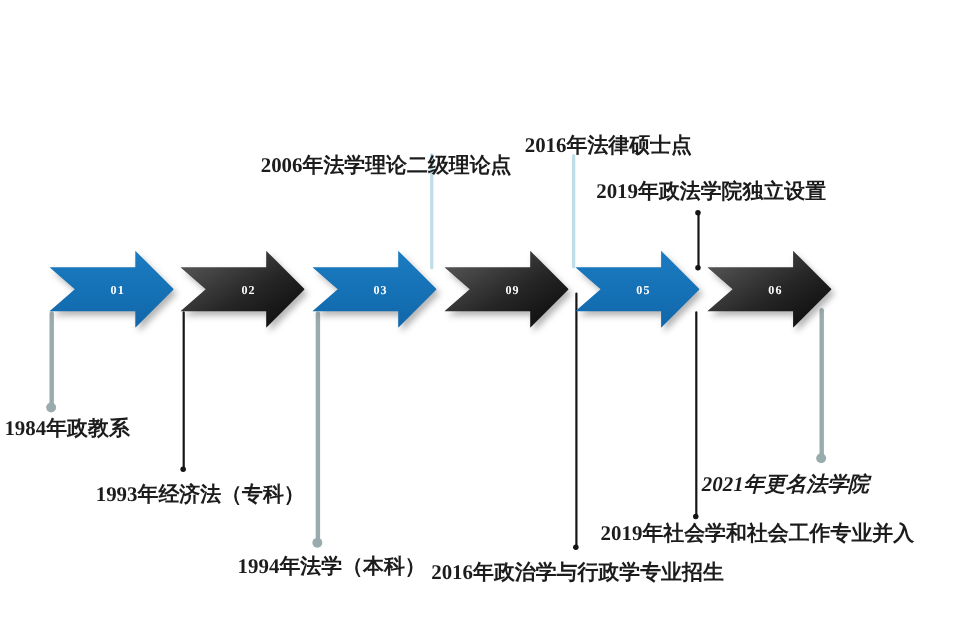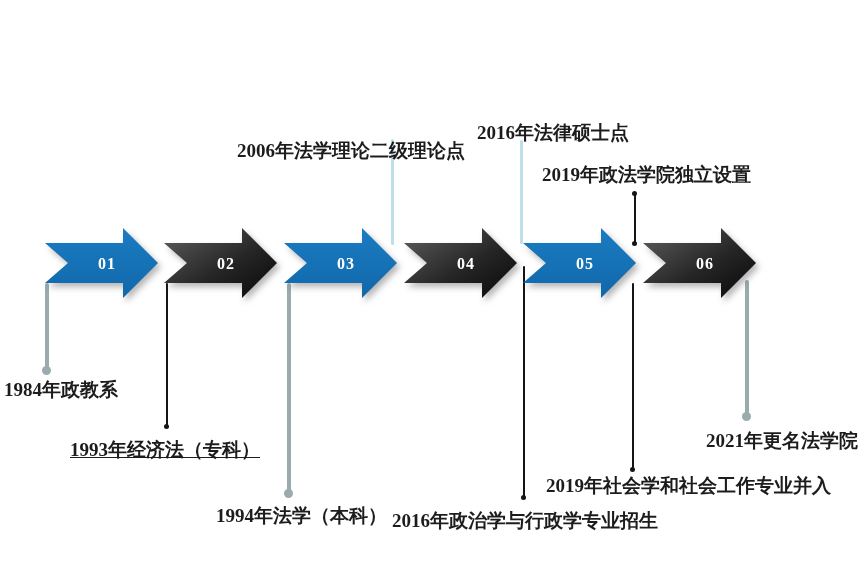--- a/index.html
+++ b/index.html
@@ -10,21 +10,21 @@
   .line.light-blue{background:#bedfe9;width:3px;}
   .line.gray{background:#9aabad;width:4px;}
   .line.black{background:#151515;width:2px;}
   .dot{position:absolute;z-index:1;border-radius:50%;}
   .dot.gray{background:#9aabad;width:9px;height:9px;}
   .dot.black{background:#151515;width:5px;height:5px;}
   
   .arrow{position:absolute;top:228px;width:113px;height:70px;z-index:2;}
   .arrow svg{display:block;filter:drop-shadow(3px 4px 3px rgba(90,90,90,.45));}
   .arrow .num{position:absolute;left:20px;top:28px;width:84px;height:16px;
-              text-align:center;color:#fff;font-weight:bold;font-size:16px;
+              text-align:center;color:#fff;font-weight:bold;font-size:11px;
               letter-spacing:1px;line-height:16px;
               font-family:"Liberation Serif", serif;}
   
   .label{position:absolute;z-index:3;white-space:nowrap;color:#1c1c1c;
          font-weight:bold;font-size:19px;line-height:22px;
          font-family:"Liberation Serif", serif;}
   .defs-holder{position:absolute;width:0;height:0;overflow:hidden;}
 </style>
 </head>
 <body>
@@ -86,39 +86,39 @@
   <div class="arrow" style="left:284px;">
     <svg width="113" height="70" viewBox="0 0 113 70">
       <polygon points="0,15 78,15 78,0 113,35 78,70 78,55 0,55 23,35" fill="url(#gblue)"></polygon>
     </svg>
     <span class="num">03</span>
   </div>
   <div class="arrow" style="left:404px;">
     <svg width="113" height="70" viewBox="0 0 113 70">
       <polygon points="0,15 78,15 78,0 113,35 78,70 78,55 0,55 23,35" fill="url(#gdark)"></polygon>
     </svg>
-    <span class="num">04</span>
+    <span class="num">09</span>
   </div>
   <div class="arrow" style="left:523px;">
     <svg width="113" height="70" viewBox="0 0 113 70">
       <polygon points="0,15 78,15 78,0 113,35 78,70 78,55 0,55 23,35" fill="url(#gblue)"></polygon>
     </svg>
     <span class="num">05</span>
   </div>
   <div class="arrow" style="left:643px;">
     <svg width="113" height="70" viewBox="0 0 113 70">
       <polygon points="0,15 78,15 78,0 113,35 78,70 78,55 0,55 23,35" fill="url(#gdark)"></polygon>
     </svg>
     <span class="num">06</span>
   </div>
 
   <div class="label" style="left:237px;top:100px;margin-top:40px;">2006年法学理论二级理论点</div>
   <div class="label" style="left:477px;top:122px;">2016年法律硕士点</div>
   <div class="label" style="left:542px;top:164px;">2019年政法学院独立设置</div>
 
   <div class="label" style="left:4px;top:379px;">1984年政教系</div>
-  <div class="label" style="left:70px;top:439px;text-decoration:underline;">1993年经济法（专科）</div>
+  <div class="label" style="left:87px;top:439px;">1993年经济法（专科）</div>
   <div class="label" style="left:197px;top:505px;margin-left:19px;">1994年法学（本科）</div>
   <div class="label" style="left:392px;top:510px;text-align:center;">2016年政治学与行政学专业招生</div>
   <div class="label" style="left:546px;top:475px;font-family:Liberation Serif, serif;">2019年社会学和社会工作专业并入</div>
-  <div class="label" style="left:706px;top:430px;">2021年更名法学院</div>
+  <div class="label" style="left:638px;top:430px;font-style:italic;">2021年更名法学院</div>
 
 </div>
 
 </body></html>

